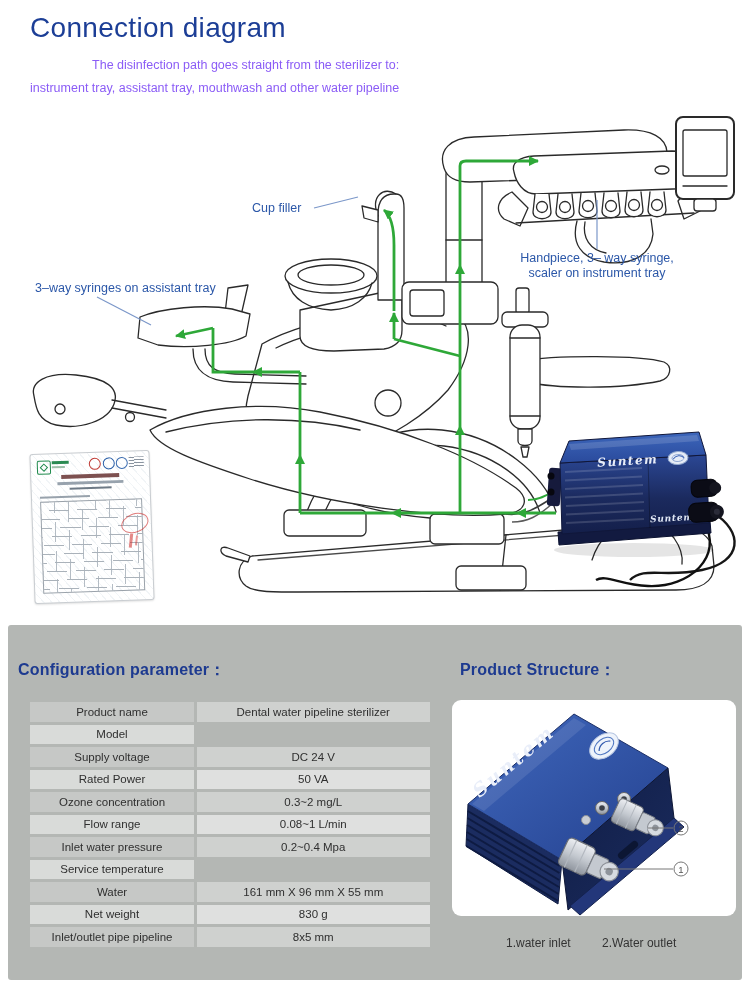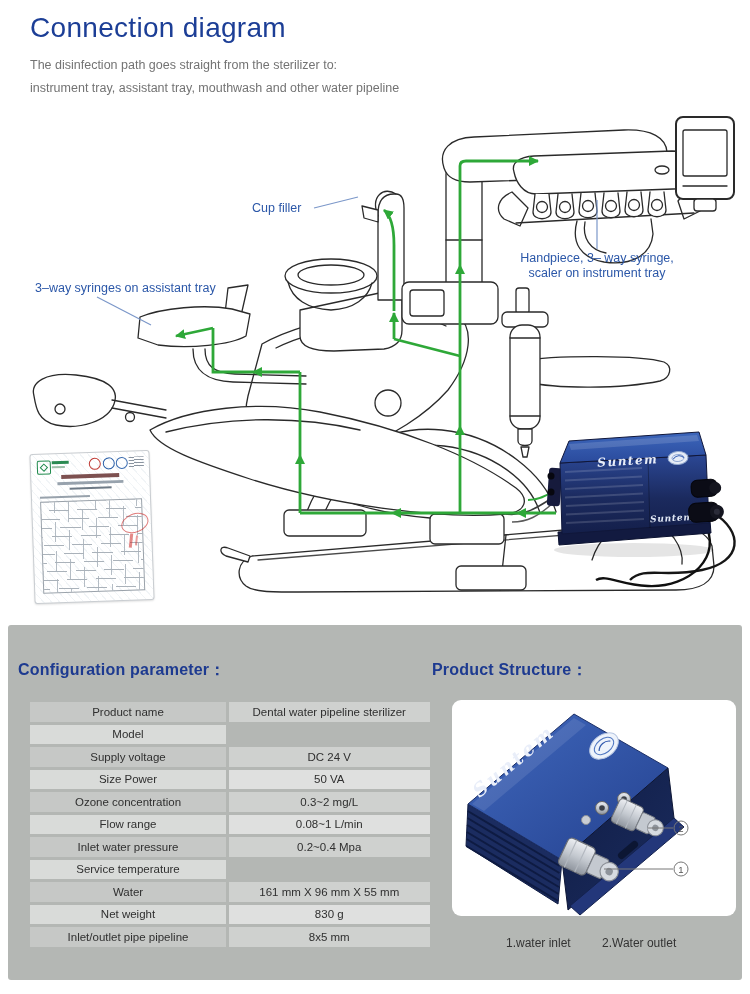--- a/index.html
+++ b/index.html
@@ -1,20 +1,20 @@
 <!DOCTYPE html>
 <html><head>
 <meta charset="utf-8">
 <style>
   html,body{margin:0;padding:0;background:#fff;}
   .page{position:relative;width:750px;height:994px;background:#fff;overflow:hidden;
         font-family:"Liberation Sans",sans-serif;}
   .hdr{position:absolute;left:30px;top:12px;}
   .hdr h1{margin:0;font-size:28px;font-weight:normal;color:#1c3e96;letter-spacing:.3px;}
-  .hdr p{margin:10px 0 0 0;font-size:12.5px;color:#737373;line-height:1.8;}
+  .hdr p{margin:10px 0 0 0;font-size:12.5px;color:#8b5cf6;line-height:1.8;text-align:right;}
   .diagram-svg{position:absolute;left:0;top:95px;}
   
   .cert{position:absolute;left:32px;top:452px;width:118px;height:148px;background:#fff;
         border:1px solid #c9cdd1;border-radius:3px;transform:rotate(-2deg);
         box-shadow:0 1px 2px rgba(0,0,0,.12);
         background-image:repeating-linear-gradient(50deg, rgba(170,190,205,.16) 0px, rgba(170,190,205,.16) 1px, transparent 1px, transparent 6px);}
   .cert *{position:absolute;}
   .c-logo{left:6px;top:6px;width:12px;height:12px;border:1.5px solid #1f8a4c;border-radius:2px;}
   .c-logo:after{content:"";position:absolute;left:2.5px;top:2.5px;width:4px;height:4px;border:1px solid #1f8a4c;transform:rotate(45deg);}
   .c-logobar1{left:21px;top:7px;width:17px;height:3px;background:#2a8a52;}
@@ -34,24 +34,24 @@
           repeating-linear-gradient(to bottom, transparent 0 8px, #aab2ba 8px 8.7px),
           repeating-linear-gradient(to right, transparent 0 13px, #b4bcc4 13px 13.7px);}
   .c-stamp{left:88px;top:62px;width:26px;height:17px;border:1.5px solid rgba(205,40,38,.6);
         border-radius:50%;transform:rotate(-18deg);}
   .c-stampbar1{left:96px;top:82px;width:3px;height:14px;background:rgba(205,40,38,.55);transform:rotate(8deg);}
   .c-stampbar2{left:102px;top:84px;width:2px;height:10px;background:rgba(205,40,38,.45);transform:rotate(8deg);}
   
   .panel{position:absolute;left:8px;top:625px;width:734px;height:355px;background:#b4b7b4;border-radius:3px;}
   .sec-h{position:absolute;font-size:16px;font-weight:bold;color:#1d3a90;letter-spacing:.2px;}
   .sec-h.cfg{left:18px;top:660px;}
-  .sec-h.ps{left:432px;top:660px;}
+  .sec-h.ps{left:460px;top:660px;}
   .spec{position:absolute;left:30px;top:702px;width:400px;}
   .trow{display:flex;height:19.5px;margin-bottom:3px;font-size:11.5px;color:#2f2f2f;}
-  .trow .tl{width:196px;margin-right:2.5px;display:flex;align-items:center;justify-content:center;text-align:center;}
+  .trow .tl{width:164px;margin-right:2.5px;display:flex;align-items:center;justify-content:center;text-align:center;}
   .trow .tv{flex:1;display:flex;align-items:center;justify-content:center;text-align:center;}
   .trow:nth-child(odd) .tl{background:#c6c8c6;}
   .trow:nth-child(odd) .tv{background:#cfd1cf;}
   .trow:nth-child(even) .tl{background:#d9dbd9;}
   .trow:nth-child(even) .tv{background:#dfe0df;}
   .photo-svg{position:absolute;left:452px;top:700px;}
   .cap{position:absolute;top:936px;font-size:12px;color:#333;}
   .cap.c1{left:506px;}
   .cap.c2{left:602px;}
   .brand-font{font-family:"DejaVu Serif",serif;font-style:italic;font-weight:bold;}
@@ -261,21 +261,21 @@
         <span class="tv">Dental water pipeline sterilizer</span>
       </div>
     <div class="trow">
         <span class="tl">Model</span>
       </div>
     <div class="trow">
         <span class="tl">Supply voltage</span>
         <span class="tv">DC 24 V</span>
       </div>
     <div class="trow">
-        <span class="tl">Size Power</span>
+        <span class="tl">Rated Power</span>
         <span class="tv">50 VA</span>
       </div>
     <div class="trow">
         <span class="tl">Ozone concentration</span>
         <span class="tv">0.3~2 mg/L</span>
       </div>
     <div class="trow">
         <span class="tl">Flow range</span>
         <span class="tv">0.08~1 L/min</span>
       </div>

